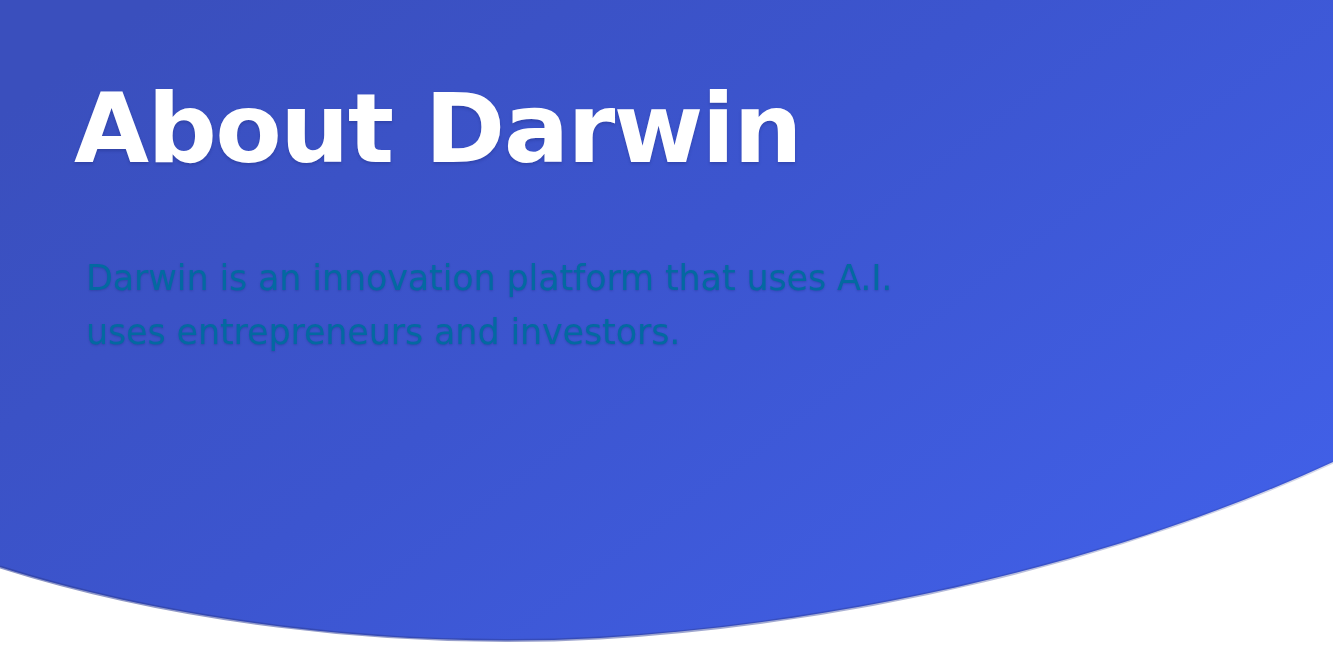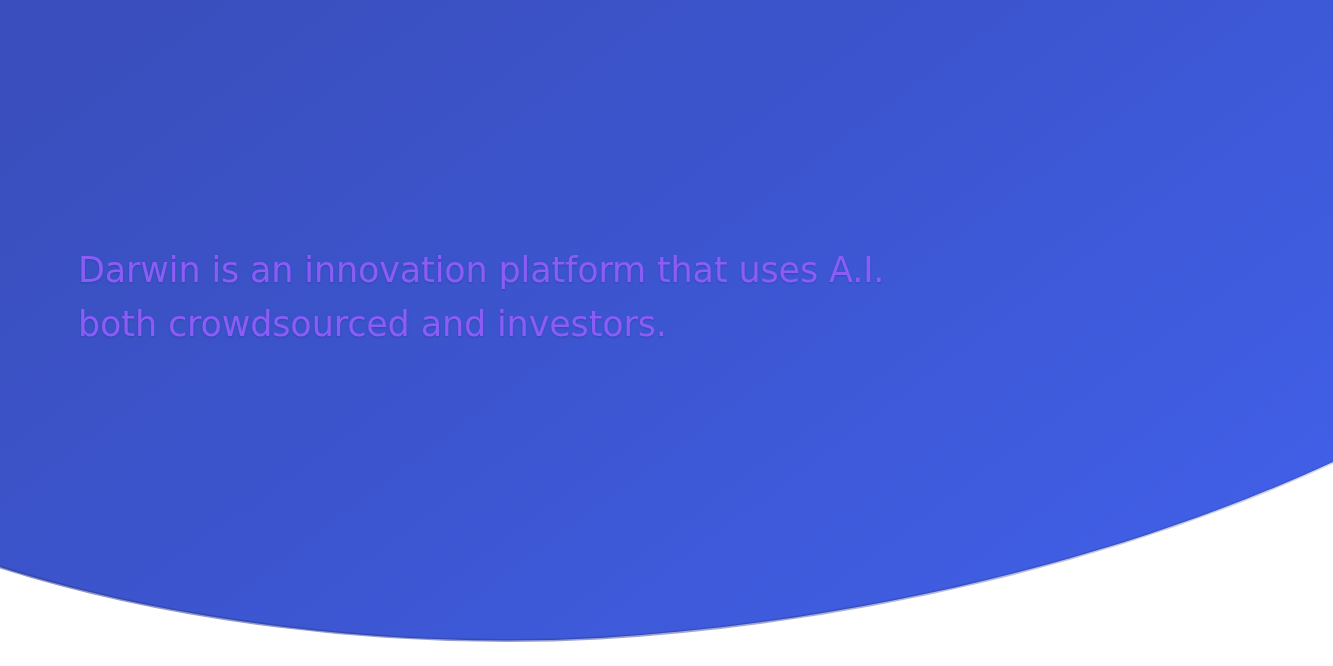--- a/index.html
+++ b/index.html
@@ -61,28 +61,28 @@
     letter-spacing: -1.6px;
     color: #ffffff;
     white-space: nowrap;
     text-shadow: 0 2px 3px rgba(25, 38, 110, 0.30);
   }
 
   .hero-body {
     position: absolute;
     left: 78px;
     top: 243px;
-    margin: 0;
+    margin: 8px;
     width: 830px;
     font-family: "DejaVu Sans", "Liberation Sans", sans-serif;
     font-size: 35px;
     line-height: 54px;
     font-weight: 400;
     letter-spacing: -0.15px;
-    color: #8b5cf6;
+    color: #0369a1;
     text-shadow: 0 1px 2px rgba(25, 38, 110, 0.28);
   }
   .hero-body .line {
     display: block;
     white-space: nowrap;
   }
 </style>
 </head>
 <body>
 
@@ -103,20 +103,21 @@
         </linearGradient>
       </defs>
 
       <path d="M0,0 L1333,0 L1333,462 C1120,560 860,622 600,638 C380,650 160,618 0,567 Z" fill="url(#heroGradient)"></path>
 
       <path d="M1333,462 C1120,560 860,622 600,638 C380,650 160,618 0,567" fill="none" stroke="url(#edgeShade)" stroke-width="3"></path>
     </svg>
   </div>
 
   <div class="hero-content">
+    <h1 class="hero-title">About Darwin</h1>
 
     <p class="hero-body">
       <span class="line">Darwin is an innovation platform that uses A.I.</span>
-      <span class="line">both crowdsourced and investors.</span>
+      <span class="line">uses entrepreneurs and investors.</span>
     </p>
   </div>
 
 </div>
 
 </body></html>

